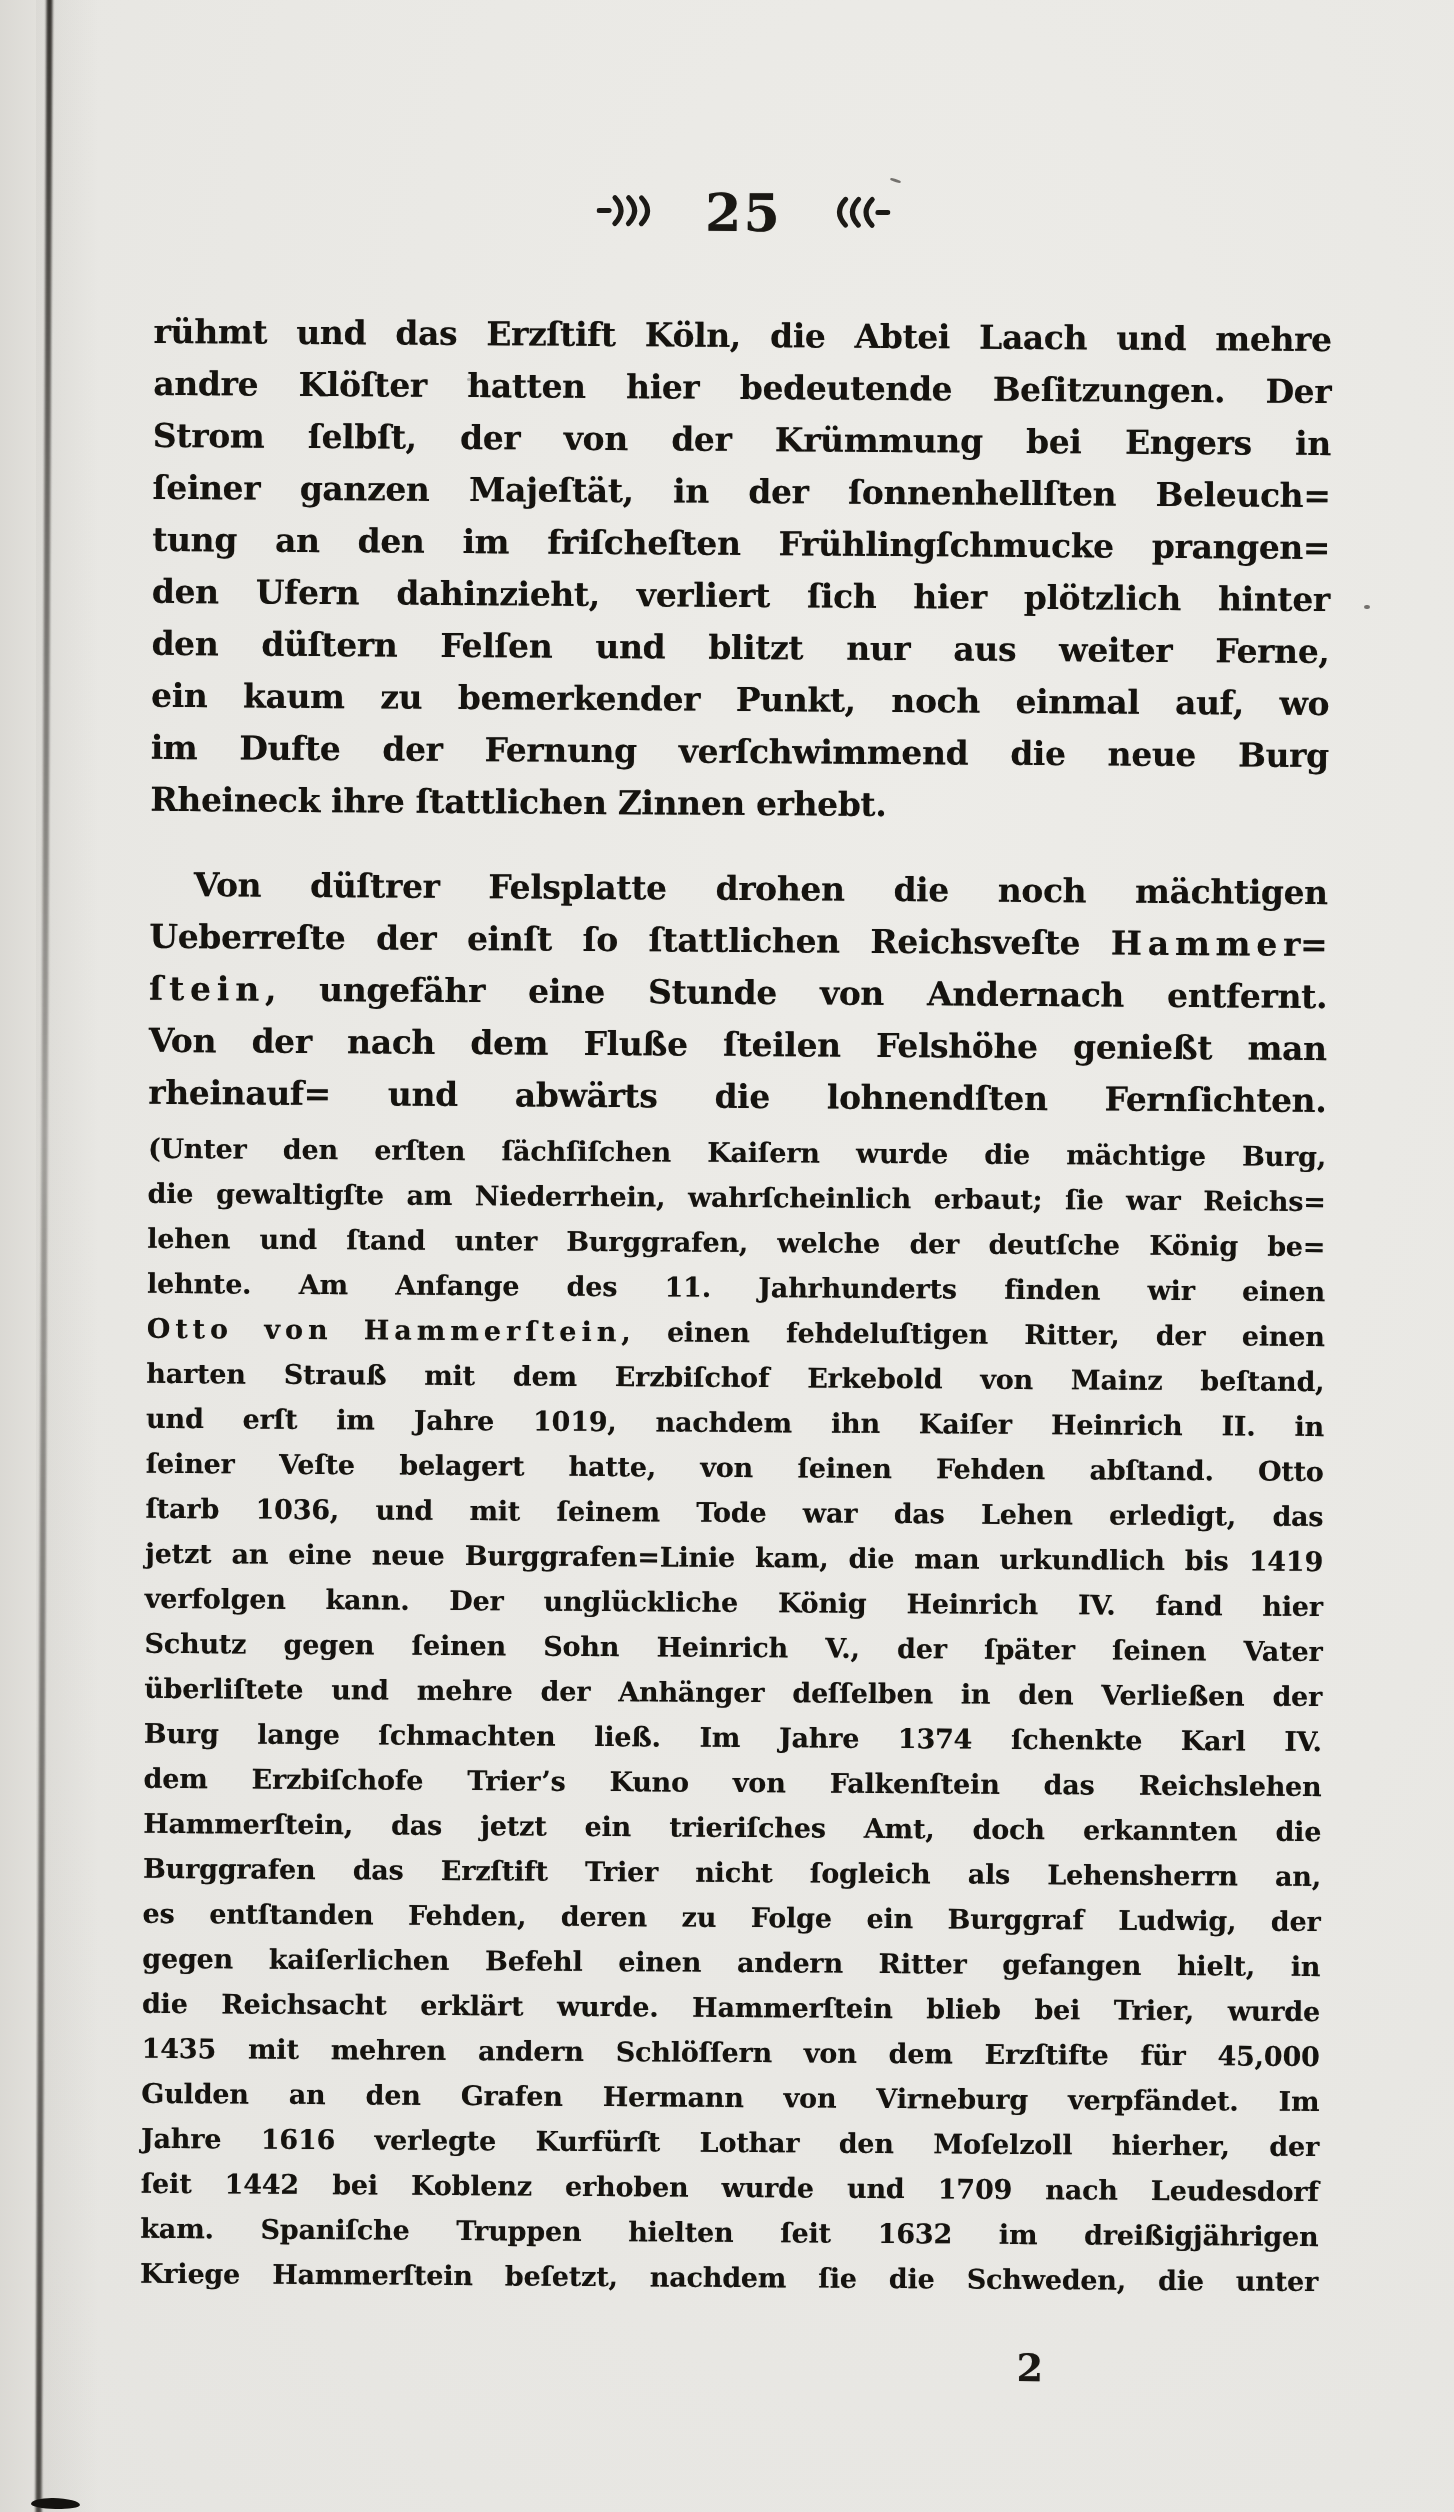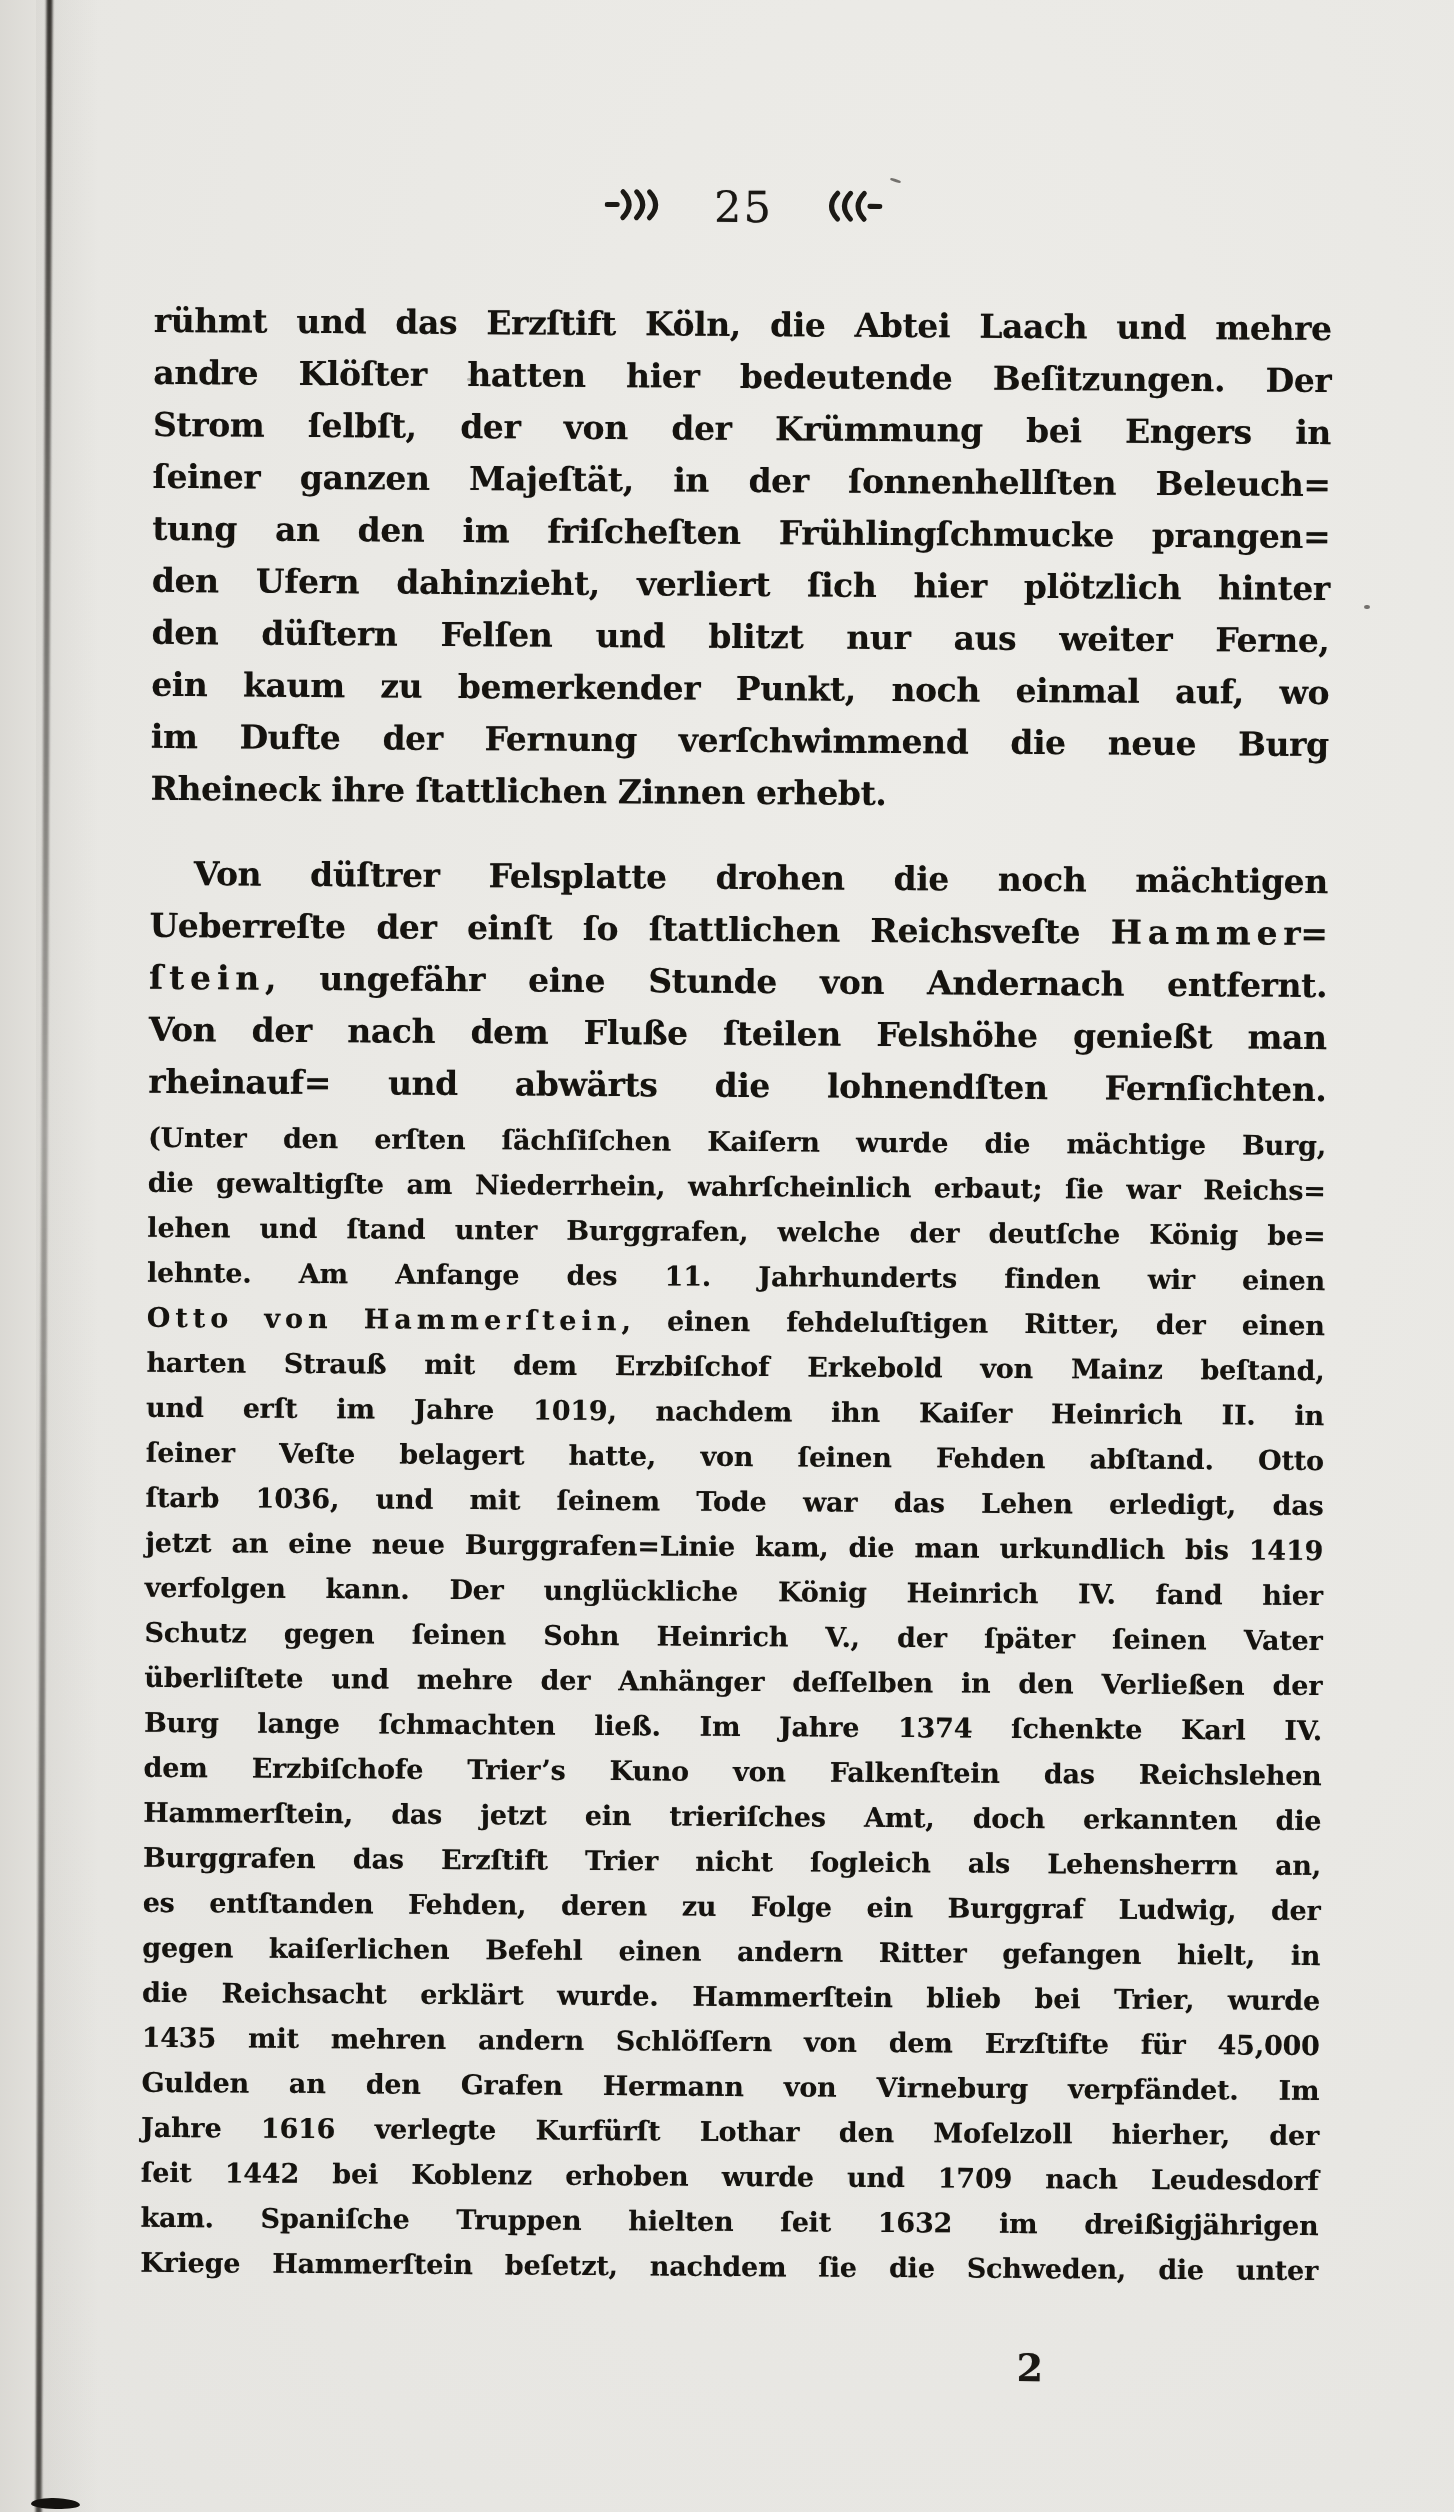--- a/index.html
+++ b/index.html
@@ -29,21 +29,21 @@
   .speck{position:absolute;border-radius:50%;background:rgba(35,32,28,0.6);}
   .speck.s1{left:1364px;top:605px;width:5.8px;height:4.4px;}
   .speck.s2{left:890px;top:179px;width:11px;height:2.9px;transform:rotate(18deg);border-radius:40%;}
   .speck.s3{left:467px;top:378px;width:4.4px;height:2.9px;opacity:.45;}
 
   
   .content{position:absolute;left:156px;top:0;width:1178px;height:2512px;
     transform:rotate(0.4deg);transform-origin:589px 0;}
 
   .header{display:flex;align-items:center;justify-content:center;gap:45px;padding-top:182px;}
-  .page-num{font-size:43px;font-weight:normal;letter-spacing:2.2px;color:#1a1814;
+  .page-num{font-size:52px;font-weight:bold;letter-spacing:2.2px;color:#1a1814;
     text-shadow:0 0 0.7px rgba(21,19,15,0.5);}
   .fleuron{display:block;}
 
   .text-block .para{font-weight:bold;text-shadow:0 0 0.7px rgba(21,19,15,0.45);}
   .text-block .para .line{text-align:justify;text-align-last:justify;white-space:nowrap;}
   .text-block .para .line.ragged{text-align-last:left;}
   .text-block .para .line.indent{text-indent:44px;}
   .para.main{font-size:33px;line-height:52px;letter-spacing:-0.4px;}
   .para.small{font-size:27px;line-height:45px;letter-spacing:-0.2px;}
   .text-block .para:nth-of-type(1){margin-top:67px;}

